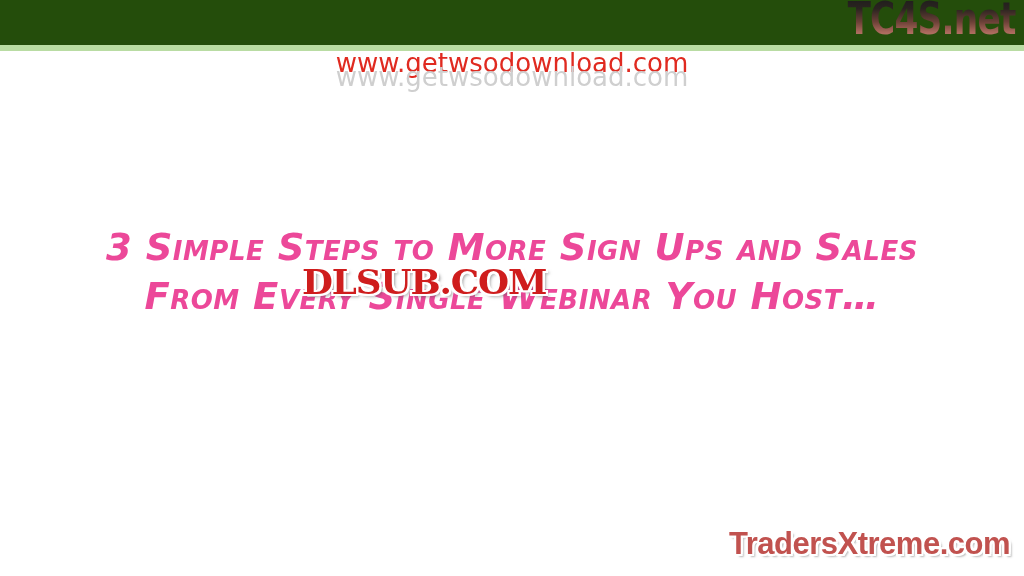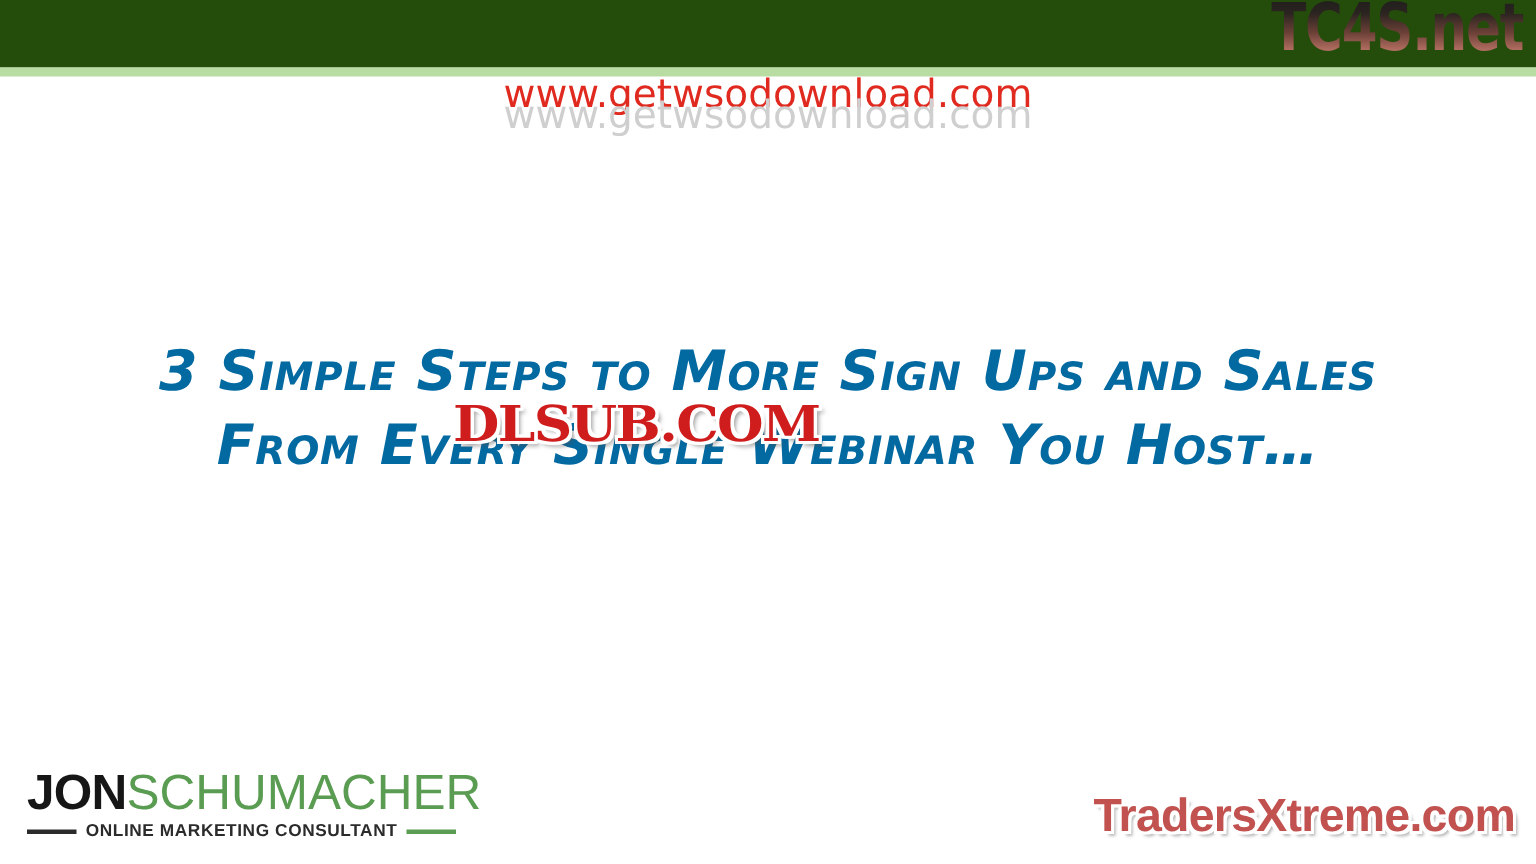--- a/index.html
+++ b/index.html
@@ -96,21 +96,21 @@
     line-height: 1;
   }
 
   
   .headline {
     position: absolute;
     left: 0;
     top: 224px;
     width: 1024px;
     text-align: center;
-    color: #0369a1;
+    color: #ec4899;
     font-family: "DejaVu Sans", sans-serif;
     font-weight: bold;
     font-style: italic;
     font-size: 37px;
     font-variant: small-caps;
     letter-spacing: 0.5px;
     line-height: 1.32;
     white-space: nowrap;
   }
   .headline .hl-line {
@@ -251,28 +251,18 @@
 
   <div class="headline">
     <span class="hl-line">3 Simple Steps to More Sign Ups and Sales</span>
     <span class="hl-line">From Every Single Webinar You Host…</span>
   </div>
 
   <div class="dlsub-watermark">
     <span class="dlsub-text">DLSUB.COM</span>
   </div>
 
-  <div class="js-logo">
-    <div class="js-logo-main">
-      <span class="js-jon">JON</span><span class="js-schu">SCHUMACHER</span>
-    </div>
-    <div class="js-logo-sub-row">
-      <span class="js-rule"></span>
-      <span class="js-logo-sub">ONLINE MARKETING CONSULTANT</span>
-      <span class="js-rule right"></span>
-    </div>
-  </div>
 
   <div class="tx-logo">
     <span class="tx-inner">TradersXtreme.com</span>
   </div>
 
 </div>
 
 </body></html>

